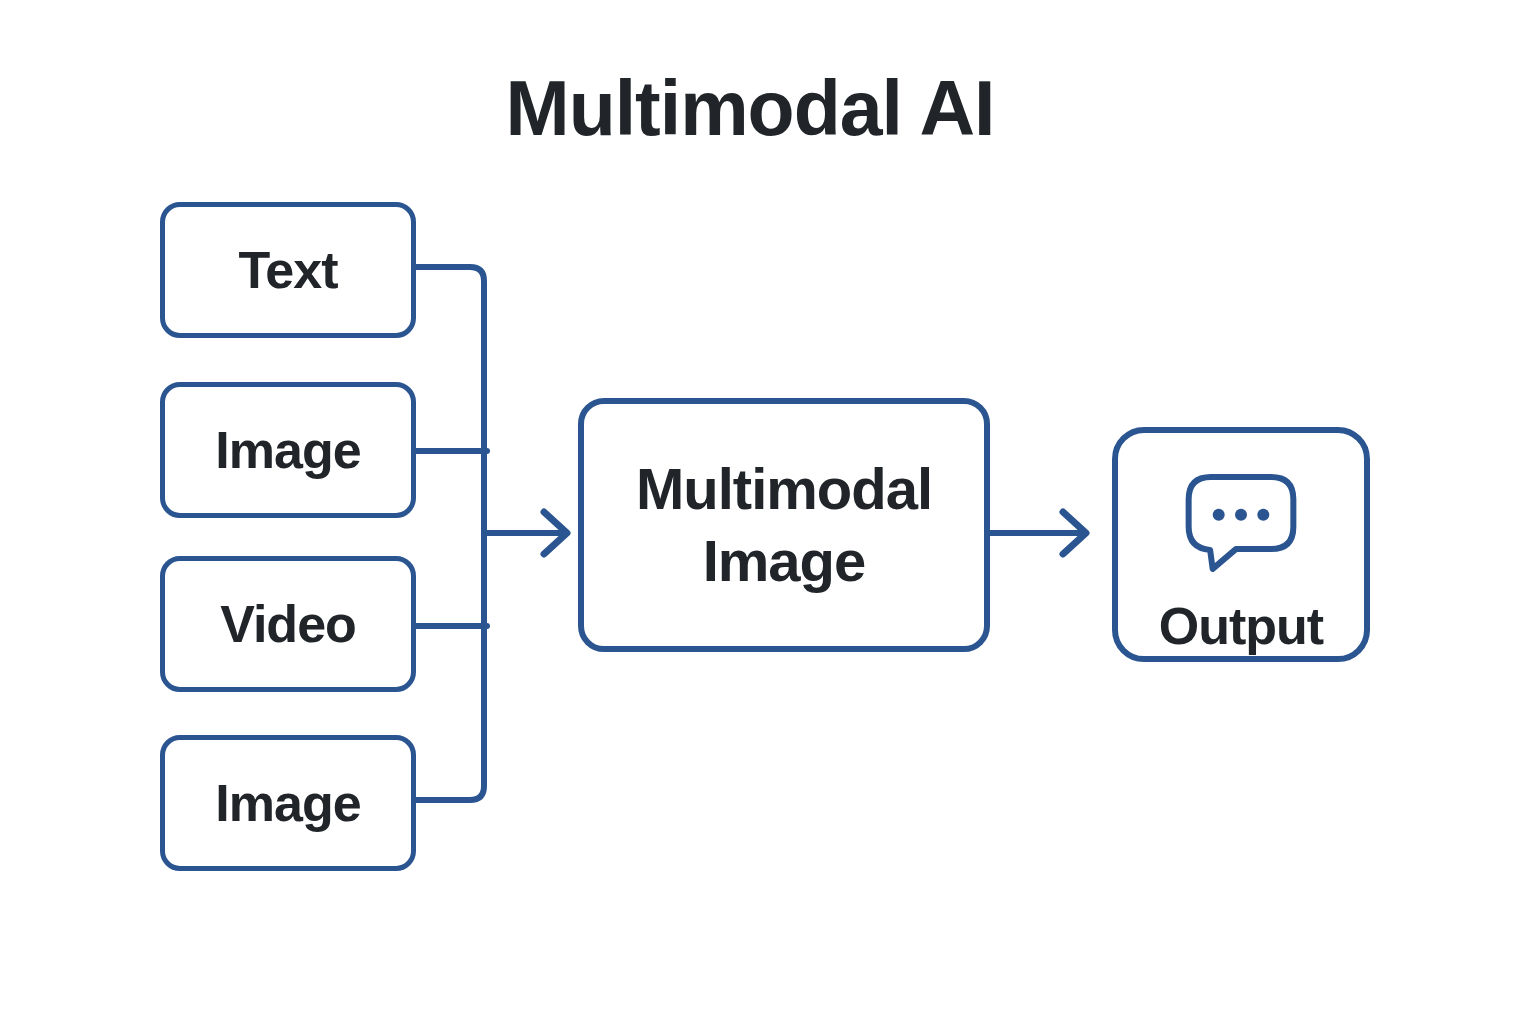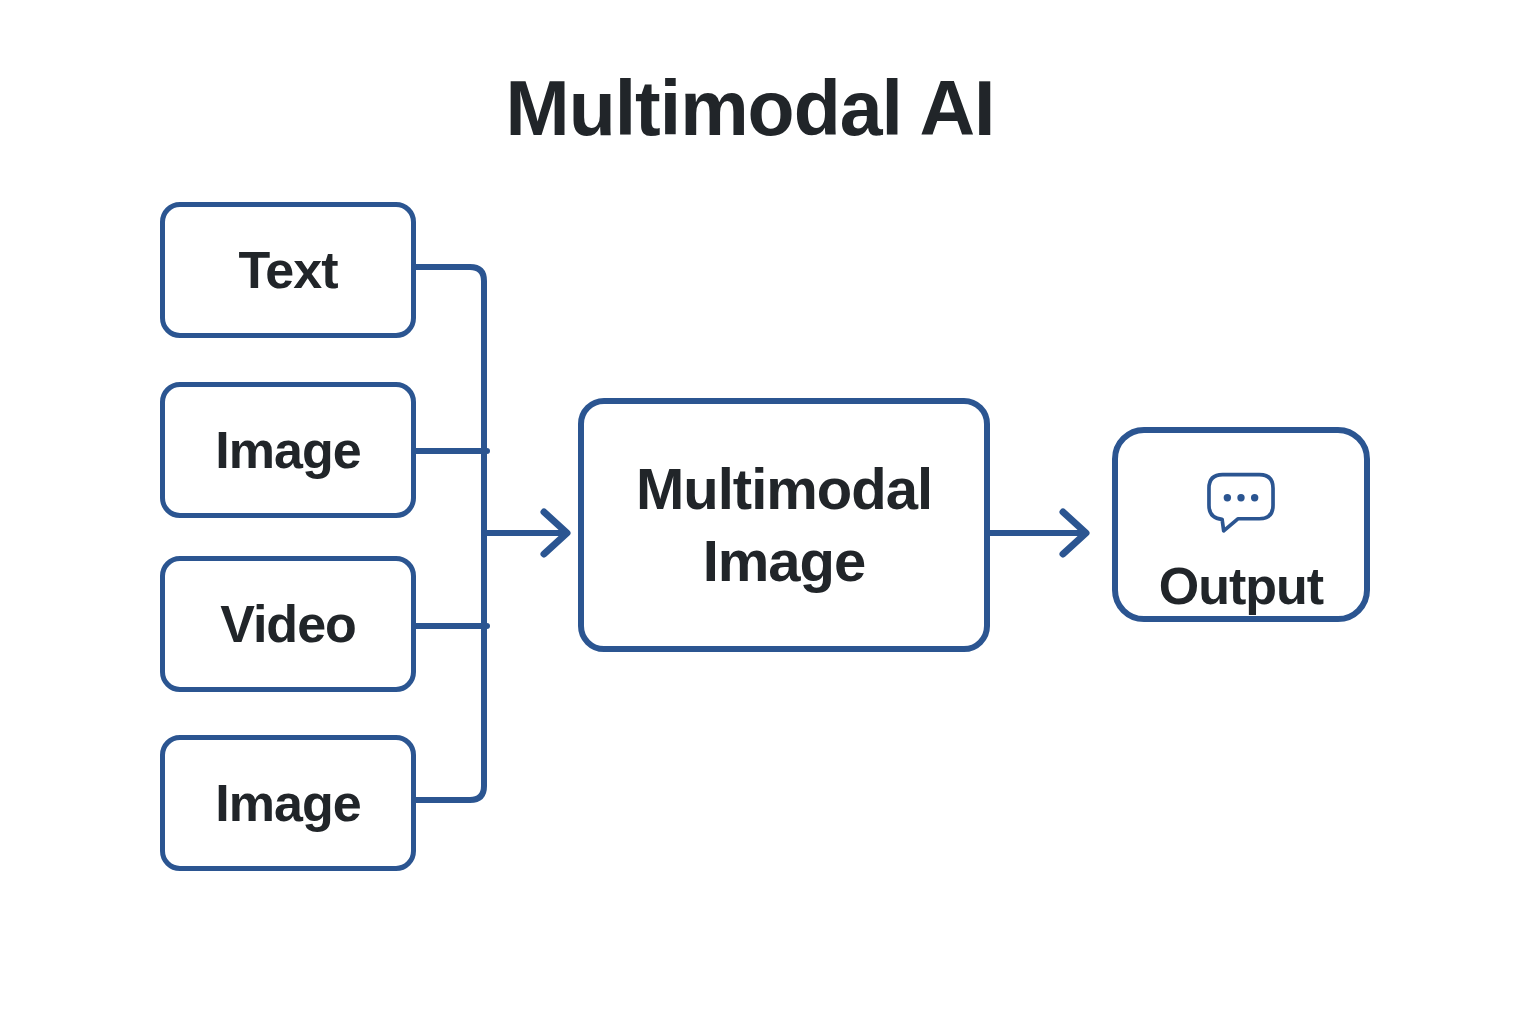--- a/index.html
+++ b/index.html
@@ -73,21 +73,21 @@
     display:block;
     font-size:58px;
     font-weight:bold;
     line-height:72px;
     color:var(--ink);
     letter-spacing:-1px;
     text-align:center;
   }
   .output-node{
     left:1112px;top:427px;
-    width:258px;height:195px;
+    width:258px;height:235px;
     border-width:6px;
     border-radius:32px;
     flex-direction:column;
     justify-content:flex-start;
     padding-top:38px;
     gap:22px;
   }
   .bubble-icon{display:block;}
   .bubble-icon .bubble-outline{
     fill:var(--background);

